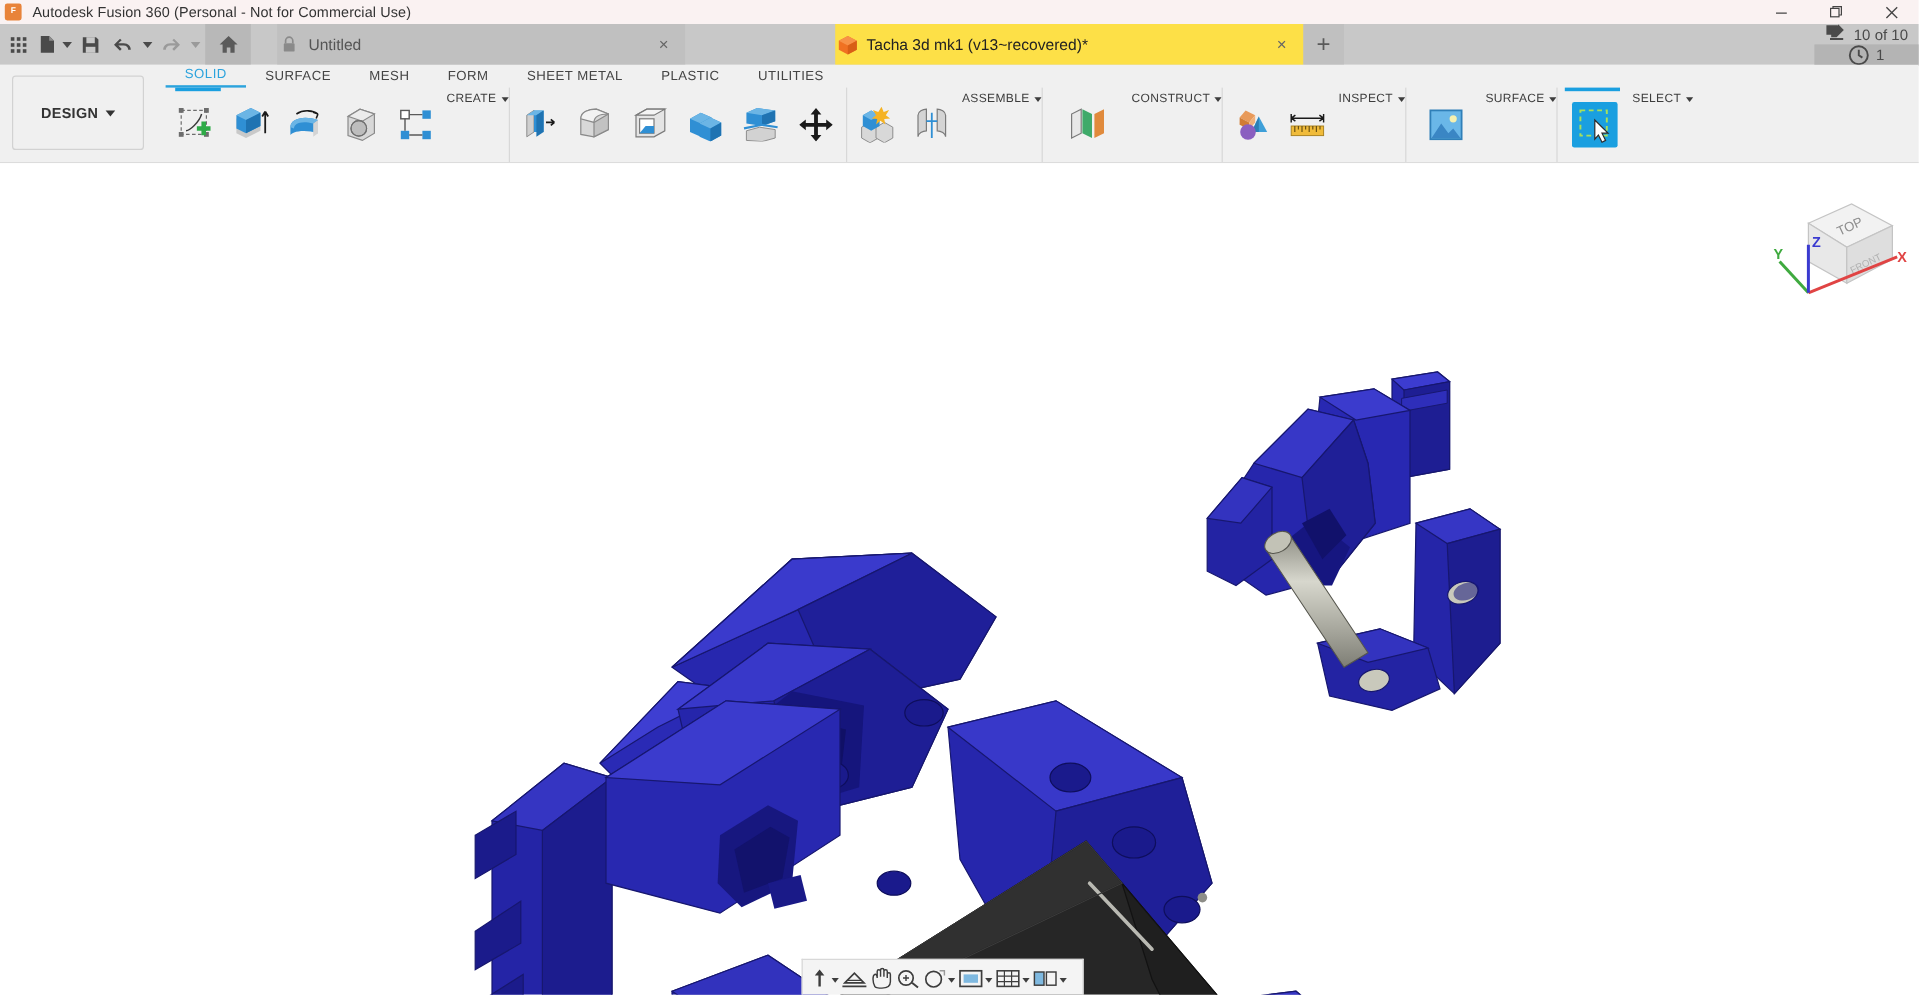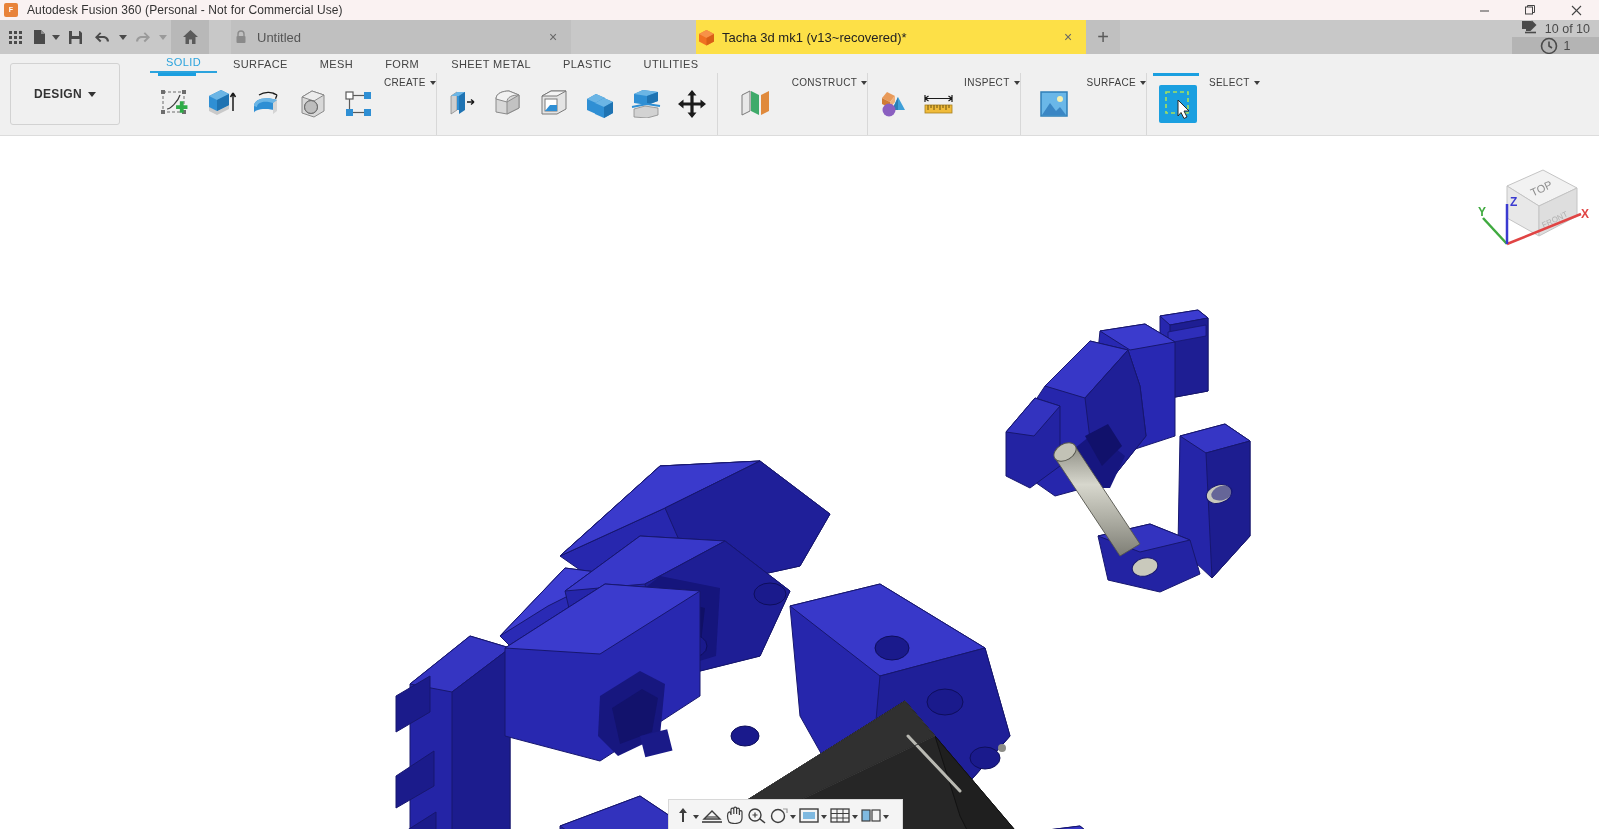--- a/index.html
+++ b/index.html
@@ -131,21 +131,21 @@
   
   #ribbon {
     height: 82px; width: 100%;
     background: #f0f0f0;
     display: flex;
     position: relative;
     border-bottom: 1px solid #dcdcdc;
   }
   #design-btn {
     width: 110px; height: 62px;
-    margin: 9px 12px 0 10px;
+    margin: 9px 0 0 10px;
     background: #f0f0f0;
     border: 1px solid #d2d2d2;
     border-radius: 3px;
     display: flex; align-items: center; justify-content: center;
     gap: 6px;
     font-size: 12px; color: #333; font-weight: bold;
     letter-spacing: .3px;
   }
   .caret-dn {
     width: 0; height: 0;
@@ -514,20 +514,45 @@
             </svg>
           </div>
           <div class="rbtn">
             <svg width="28" height="28" viewBox="0 0 28 28">
               <path d="M14 0 L18.5 5.5 H15.6 V12.4 H22.5 V9.5 L28 14 L22.5 18.5 V15.6 H15.6 V22.5 H18.5 L14 28 L9.5 22.5 H12.4 V15.6 H5.5 V18.5 L0 14 L5.5 9.5 V12.4 H12.4 V5.5 H9.5 Z" fill="#1a1a1a"></path>
             </svg>
           </div>
         </div>
       </div>
 
+      <div class="rgroup">
+        <div class="rg-icons">
+          <div class="rbtn">
+            <svg width="32" height="30" viewBox="0 0 32 30">
+              <path d="M3 26 L3 17 L10 13 L17 17 L17 26 L10 30 Z" fill="#d8d8d8" stroke="#8a8a8a" stroke-width="0.8"></path>
+              <path d="M15 26 L15 17 L22 13 L29 17 L29 26 L22 30 Z" fill="#d8d8d8" stroke="#8a8a8a" stroke-width="0.8"></path>
+              <path d="M4 16 L4 7 L11 3 L18 7 L18 16 L11 20 Z" fill="#2f8fd4"></path>
+              <path d="M4 7 L11 3 L18 7 L11 11 Z" fill="#6bb5e5"></path>
+              <path d="M24 1 l2 5 5 -2 -3 5 4 3 -5.5 0.5 1 5 -4.5 -3.5 -4 3.5 1 -5 -5 -0.5 4 -3 -3 -5 5 2 Z" fill="#f5b324" transform="translate(-2,-1) scale(0.9)"></path>
+            </svg>
+          </div>
+          <div class="rbtn">
+            <svg width="30" height="28" viewBox="0 0 30 28">
+              <path d="M3 24 L3 6 C3 3 7 1 10 1 L10 19 C7 19 3 21 3 24 Z" fill="#d4d4d4" stroke="#7a7a7a" stroke-width="1"></path>
+              <path d="M19 1 C22 1 26 3 26 6 L26 24 C26 21 22 19 19 19 Z" fill="#d4d4d4" stroke="#7a7a7a" stroke-width="1"></path>
+              <line x1="14.5" y1="4" x2="14.5" y2="25" stroke="#2f8fd4" stroke-width="1.5"></line>
+              <line x1="10" y1="11" x2="19" y2="11" stroke="#2f8fd4" stroke-width="1.5"></line>
+            </svg>
+          </div>
+        </div>
+        <div class="rg-label">
+          <span>ASSEMBLE</span>
+          <span class="caret-sm"></span>
+        </div>
+      </div>
 
       <div class="rgroup">
         <div class="rg-icons" style="padding:0 18px;">
           <div class="rbtn">
             <svg width="32" height="30" viewBox="0 0 32 30">
               <path d="M3 26 L3 6 L11 2 L11 22 Z" fill="#e8e8e8" stroke="#7a7a7a" stroke-width="1"></path>
               <path d="M12 22 L12 2 L20 6 L20 26 Z" fill="#3faa6a"></path>
               <path d="M22 26 L22 6 L30 2 L30 22 Z" fill="#e08a3c"></path>
             </svg>
           </div>

